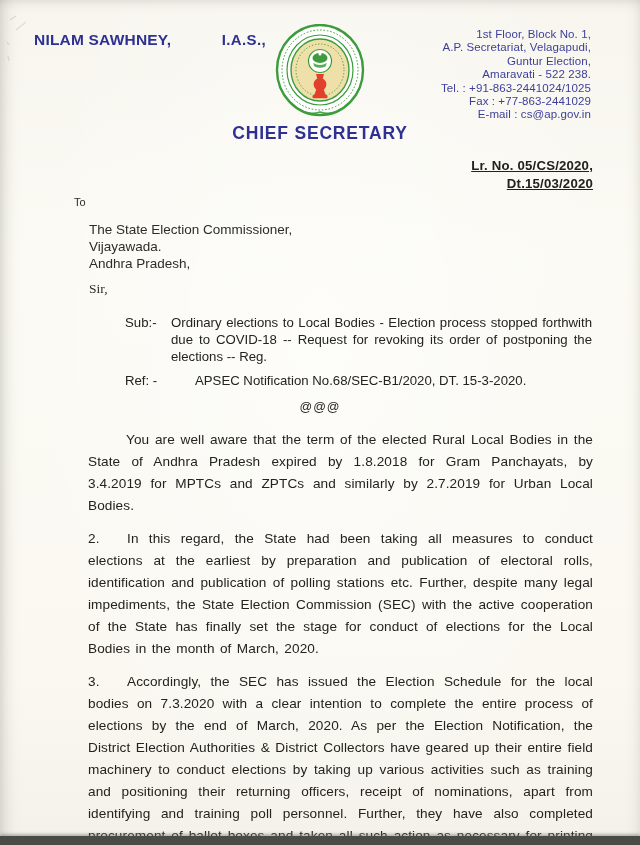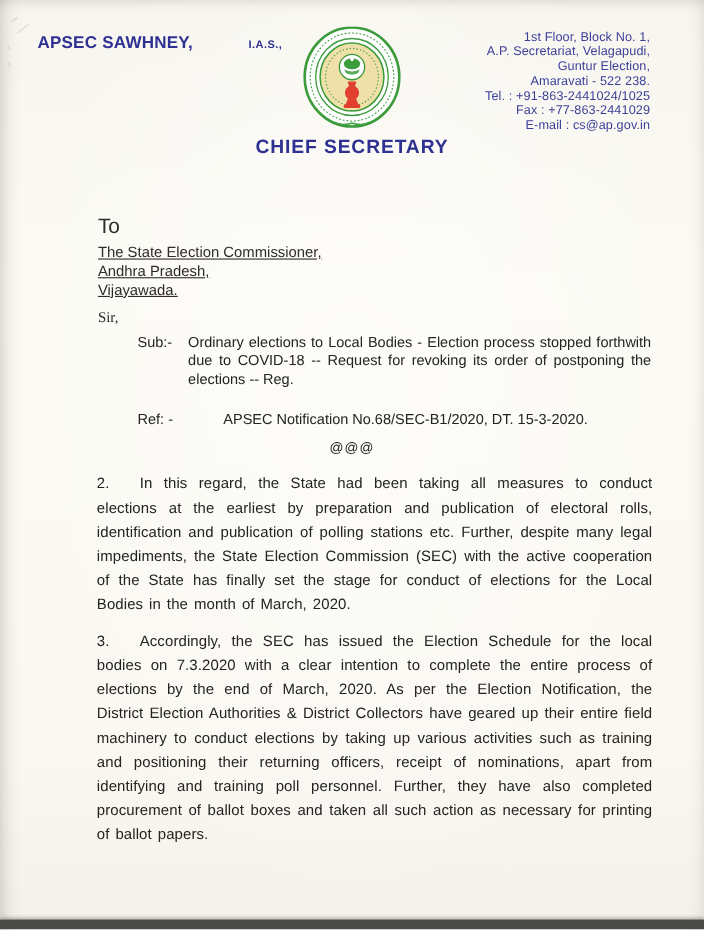--- a/index.html
+++ b/index.html
@@ -23,21 +23,21 @@
   }
   
   .pencil-marks { position: absolute; left: 2px; top: 12px; opacity: .5; }
 
   
   .officer-name {
     position: absolute; left: 34px; top: 31px;
     color: #2e3192; font-weight: bold; font-size: 15.5px; letter-spacing: .2px;
     white-space: nowrap;
   }
-  .officer-name .rank { font-size: 10px; font-weight: bold; letter-spacing: .4px; padding-left: 46px; }
+  .officer-name .rank { font-size: 15px; font-weight: bold; letter-spacing: .4px; padding-left: 46px; }
 
   .emblem { position: absolute; left: 274px; top: 24px; }
 
   .address {
     position: absolute; right: 49px; top: 28px;
     text-align: right; color: #3c3f99;
     font-size: 11.5px; line-height: 13.4px; font-weight: normal; letter-spacing: .1px;
   }
 
   .designation {
@@ -48,34 +48,34 @@
 
   
   .ref-block {
     position: absolute; right: 47px; top: 157px;
     text-align: right; font-size: 13.2px; line-height: 17.5px;
     color: #22211e; font-weight: bold; letter-spacing: .2px;
   }
   .ref-block div { text-decoration: underline; }
 
   
-  .to-label   { position: absolute; left: 89px; top: 196px; font-size: 19px; }
-  .recipient  { position: absolute; left: 89px; top: 222px; font-size: 13.5px; line-height: 16.8px; text-decoration: underline; }
+  .to-label   { position: absolute; left: 74px; top: 196px; font-size: 11px; }
+  .recipient  { position: absolute; left: 89px; top: 222px; font-size: 13.5px; line-height: 16.8px; }
   .greeting   { position: absolute; left: 89px; top: 281px; font-size: 13.5px; font-family: Liberation Serif, serif; }
 
   
   .subject-row, .refline-row {
     position: absolute; left: 125px; width: 467px; display: flex;
     font-size: 13.2px; line-height: 17px; color: #242320;
   }
-  .subject-row { top: 302px; }
-  .refline-row { top: 372px; gap: 32px; }
+  .subject-row { top: 314px; }
+  .refline-row { top: 372px; }
   .row-label { flex: none; width: 46px; }
   .row-text  { flex: 1; text-align: justify; }
-  .refline-row .row-text { text-align: left; }
+  .refline-row .row-text { text-align: left; margin-left: 24px; }
 
   .divider {
     position: absolute; left: 0; top: 400px; width: 640px;
     text-align: center; font-size: 12.5px; letter-spacing: 1px; color: #242320;
   }
 
   
   .body-block {
     position: absolute; left: 88px; top: 429px; width: 505px;
     font-size: 13.6px; line-height: 22px; color: #242320;
@@ -94,21 +94,21 @@
 </head>
 <body>
 
 <div class="page">
 
   <svg class="pencil-marks" width="60" height="60" viewBox="0 0 60 60">
     <path d="M8 8 l6 -4 M5 30 l2 3 M6 44 l1 5 M14 18 l10 -8" stroke="#9a968c" stroke-width="1.2" fill="none" opacity="0.55"></path>
   </svg>
 
   <div class="officer-name">
-    <span>APSEC SAWHNEY,</span>
+    <span>NILAM SAWHNEY,</span>
     <span class="rank">I.A.S.,</span>
   </div>
 
   <svg class="emblem" width="92" height="96" viewBox="0 0 92 96">
     <g stroke="#3c9c3c">
       <ellipse cx="46" cy="46" rx="43" ry="45" fill="#ffffff" stroke-width="2.4"></ellipse>
       <ellipse cx="46" cy="46" rx="38" ry="40" fill="none" stroke-width="1" stroke-dasharray="1.6,1.8"></ellipse>
       <ellipse cx="46" cy="46" rx="33" ry="35" fill="none" stroke-width="1.2"></ellipse>
       <ellipse cx="46" cy="46" rx="29" ry="31" stroke-width="1.4" fill="#efdfa8"></ellipse>
       <ellipse cx="46" cy="46" rx="24" ry="26" fill="none" stroke-width="1" stroke-dasharray="1.2,2"></ellipse>
@@ -131,42 +131,49 @@
     <div>A.P. Secretariat, Velagapudi,</div>
     <div>Guntur Election,</div>
     <div>Amaravati - 522 238.</div>
     <div>Tel. : +91-863-2441024/1025</div>
     <div>Fax : +77-863-2441029</div>
     <div>E-mail : cs@ap.gov.in</div>
   </div>
 
   <div class="designation">CHIEF SECRETARY</div>
 
+  <div class="ref-block">
+    <div>Lr. No. 05/CS/2020,</div>
+    <div>Dt.15/03/2020</div>
+  </div>
 
   <div class="to-label">To</div>
   <div class="recipient">
     <div>The State Election Commissioner,</div>
+    <div>Vijayawada.</div>
     <div>Andhra Pradesh,</div>
-    <div>Vijayawada.</div>
   </div>
   <div class="greeting">Sir,</div>
 
   <div class="subject-row">
     <div class="row-label">Sub:-</div>
     <div class="row-text">Ordinary elections to Local Bodies - Election process stopped forthwith due to COVID-18 -- Request for revoking its order of postponing the elections -- Reg.</div>
   </div>
 
   <div class="refline-row">
     <div class="row-label">Ref: -</div>
     <div class="row-text">APSEC Notification No.68/SEC-B1/2020, DT.  15-3-2020.</div>
   </div>
 
   <div class="divider">@@@</div>
 
   <div class="body-block">
+    <p class="para indent-first">
+      <span>You are well aware that the term of the elected Rural Local Bodies in the State of Andhra Pradesh expired by 1.8.2018 for Gram Panchayats, by 3.4.2019 for MPTCs and ZPTCs and similarly by 2.7.2019 for Urban Local Bodies.</span>
+    </p>
     <p class="para">
       <span class="pnum">2.</span><span>In this regard, the State had been taking all measures to conduct elections at the earliest by preparation and publication of electoral rolls, identification and publication of polling stations etc. Further, despite many legal impediments, the State Election Commission (SEC) with the active cooperation of the State has finally set the stage for conduct of elections for the Local Bodies in the month of March, 2020.</span>
     </p>
     <p class="para">
       <span class="pnum">3.</span><span>Accordingly, the SEC has issued the Election Schedule for the local bodies on 7.3.2020 with a clear intention to complete the entire process of elections by the end of March, 2020.  As per the Election Notification, the District Election Authorities &amp; District Collectors have geared up their entire field machinery to conduct elections by taking up various activities such as training and positioning their returning officers, receipt of nominations, apart from identifying and training poll personnel. Further, they have also completed procurement of ballot boxes and taken all such action as necessary for printing of ballot papers.</span>
     </p>
   </div>
 
   <div class="bottom-bar"></div>
 </div>

